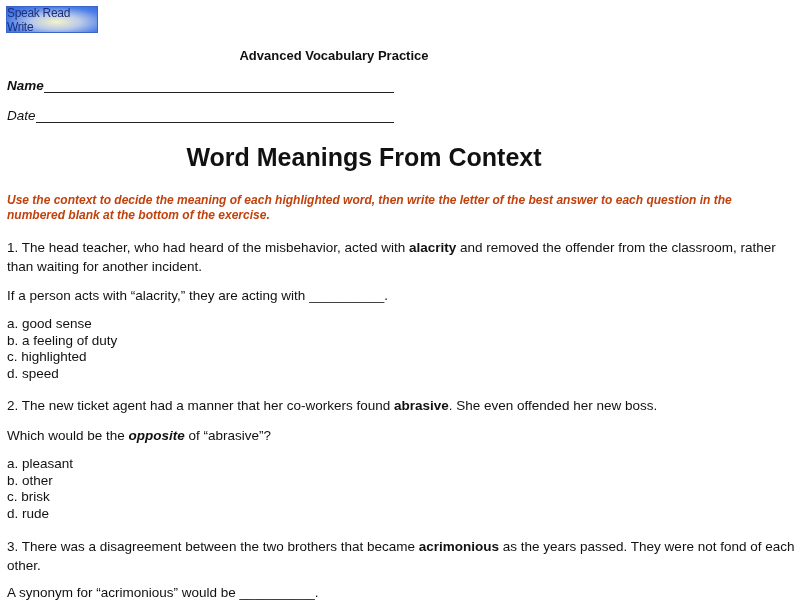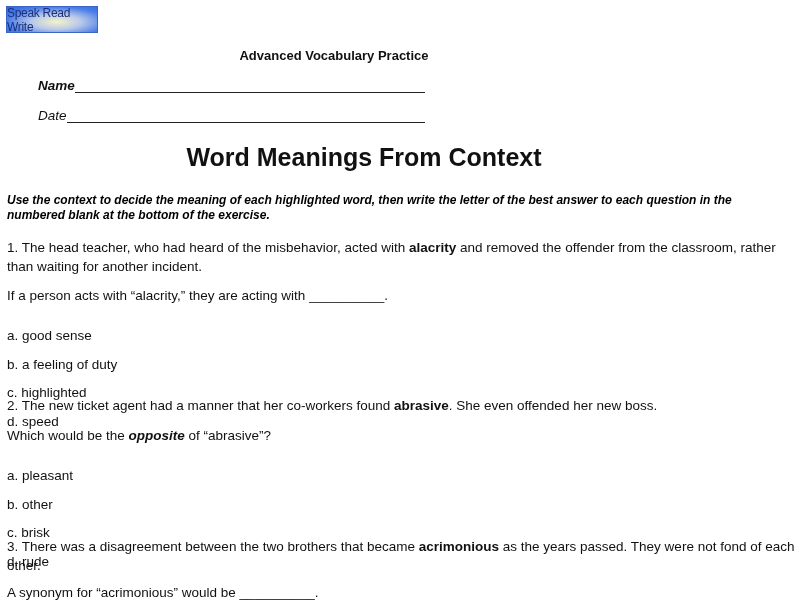--- a/index.html
+++ b/index.html
@@ -5,31 +5,31 @@
   html, body { margin:0; padding:0; background:#ffffff; }
   body { width:800px; height:600px; overflow:hidden; position:relative;
          font-family:"Liberation Sans", sans-serif; color:#111; }
   .logo { position:absolute; left:6px; top:6px; width:92px; height:27px;
           background: radial-gradient(ellipse at 55% 60%, #f4f3c8 0%, #b9c9e8 35%, #4d7fe8 70%, #2f63e0 100%);
           border:1px solid #3a66c8; box-sizing:border-box;
           display:flex; align-items:center; justify-content:center;
           font-family:Liberation Sans, sans-serif; font-size:12px; color:#1d2e7a; letter-spacing:-0.3px; }
   .subtitle { position:absolute; left:0; width:668px; top:48px; text-align:center;
               font-weight:bold; font-size:13px; }
-  .field { position:absolute; left:7px; font-size:13.5px; font-style:italic; display:flex; align-items:flex-end;margin-left:31px; }
+  .field { position:absolute; left:7px; font-size:13.5px; font-style:italic; display:flex; align-items:flex-end; }
   .field .line { display:inline-block; border-bottom:1px solid #222; height:14px; }
   .field.name { top:78px; font-weight:bold; }
   .field.date { top:108px; }
   .title { position:absolute; left:0; width:728px; top:143px; text-align:center;
            font-weight:bold; font-size:25px; }
   .instr { position:absolute; left:7px; top:193px; width:780px; font-size:12px; line-height:15px;
-           font-weight:bold; font-style:italic; color:#000000; }
+           font-weight:bold; font-style:italic; color:#c2410c; }
   .p { position:absolute; left:7px; width:790px; font-size:13.5px; line-height:19px; }
   .opts { position:absolute; left:7px; font-size:13.5px; line-height:16.5px; }
-  .opts div { white-space:nowrap;margin-top:12px; }
+  .opts div { white-space:nowrap; }
 </style>
 </head>
 <body>
 
 <div class="logo">Speak Read Write</div>
 
 <div class="subtitle">Advanced Vocabulary Practice</div>
 
 <div class="field name">
   <span>Name</span>

